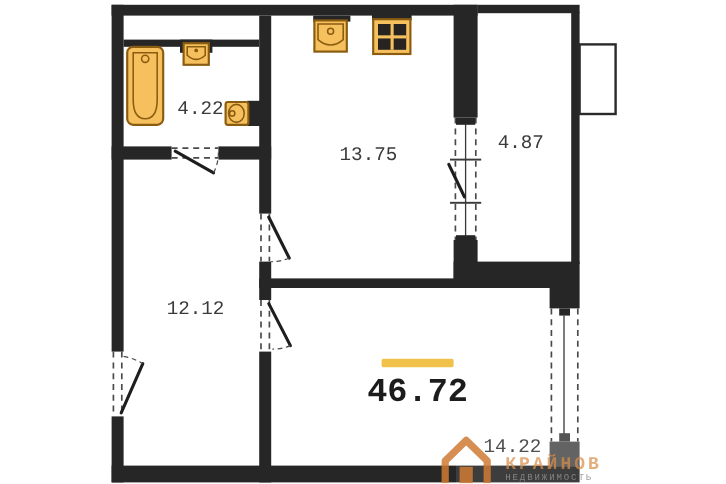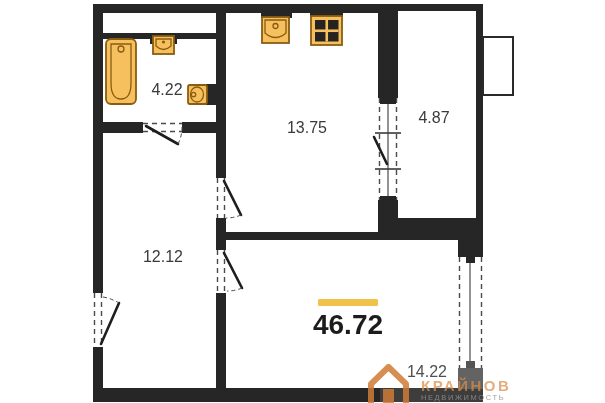--- a/index.html
+++ b/index.html
@@ -1,17 +1,17 @@
 <!DOCTYPE html>
 <html><head>
 <meta charset="utf-8">
 <style>
   html,body{margin:0;padding:0;background:#ffffff;}
   .stage{position:relative;width:605px;height:403px;background:#ffffff;overflow:hidden;
-         font-family:Liberation Sans, sans-serif;}
+         font-family:Liberation Mono, monospace;}
   svg{display:block;}
   .wall{fill:#262626;}
   .wall-faded{fill:#3d3d3d;}
   .wall-light{fill:#636363;}
   .fixture{fill:#f6c05e;stroke:#8a5c10;stroke-width:1.8;}
   .fixture-line{fill:none;stroke:#8a5c10;stroke-width:1.3;}
   .cap{fill:#262626;}
   .leaf{stroke:#1e1e1e;stroke-width:2.6;fill:none;stroke-linecap:round;}
   .arc{stroke:#4a4a4a;stroke-width:1;fill:none;stroke-dasharray:4 3;}
   .win-dash{stroke:#4a4a4a;stroke-width:1.4;fill:none;stroke-dasharray:5 4;}

